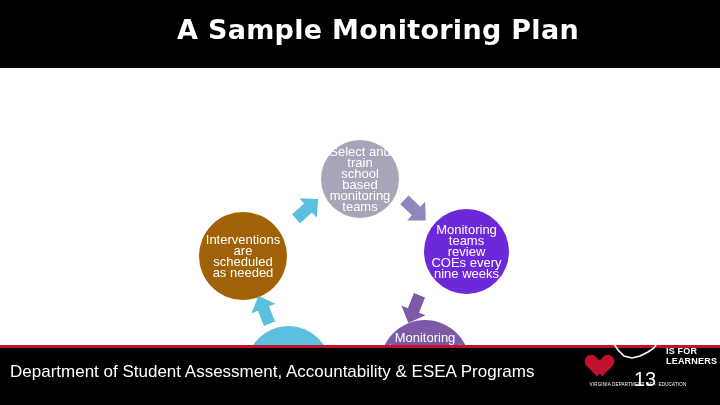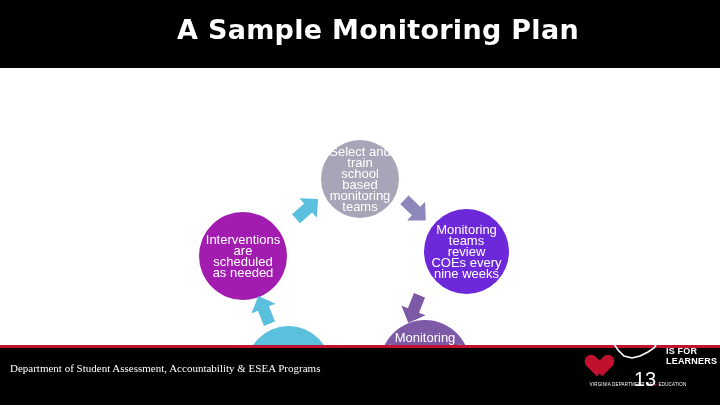--- a/index.html
+++ b/index.html
@@ -61,22 +61,22 @@
     top: 345px;
     width: 720px;
     height: 3px;
     background: #c0112f;
   }
   .footer-text {
     position: absolute;
     left: 10px;
     top: 362px;
     color: #ffffff;
-    font-size: 11px;
-    font-family: Liberation Serif, serif;
+    font-size: 17px;
+    font-family: Liberation Sans, sans-serif;
     white-space: nowrap;
   }
   .page-number {
     position: absolute;
     left: 630px;
     top: 368px;
     width: 30px;
     text-align: center;
     color: #ffffff;
     font-size: 20px;
@@ -98,21 +98,21 @@
   }
   .node span {
     display: block;
     width: 100%;
   }
   
   .node-1 { left: 321px; top: 72px;  width: 78px;  height: 78px;  background: #a6a6b8; }
   .node-2 { left: 424px; top: 141px; width: 85px;  height: 85px;  background: #6d28d9; }
   .node-3 { left: 380px; top: 252px; width: 90px;  height: 90px;  background: #7d5aa6; }
   .node-4 { left: 246px; top: 258px; width: 85px;  height: 85px;  background: #5bc0de; }
-  .node-5 { left: 199px; top: 144px; width: 88px;  height: 88px;  background: #a21caf; }
+  .node-5 { left: 199px; top: 144px; width: 88px;  height: 88px;  background: #a16207; }
 
   
   .arrow {
     position: absolute;
     width: 30px;
     height: 26px;
     clip-path: polygon(0% 27%, 55% 27%, 55% 0%, 100% 50%, 55% 100%, 55% 73%, 0% 73%);
   }
   .arrow-a { left: 292px; top: 128px; background: #5bc0de; transform: rotate(-42deg); }
   .arrow-b { left: 400px; top: 129px; background: #8d87bb; transform: rotate(44deg); }

